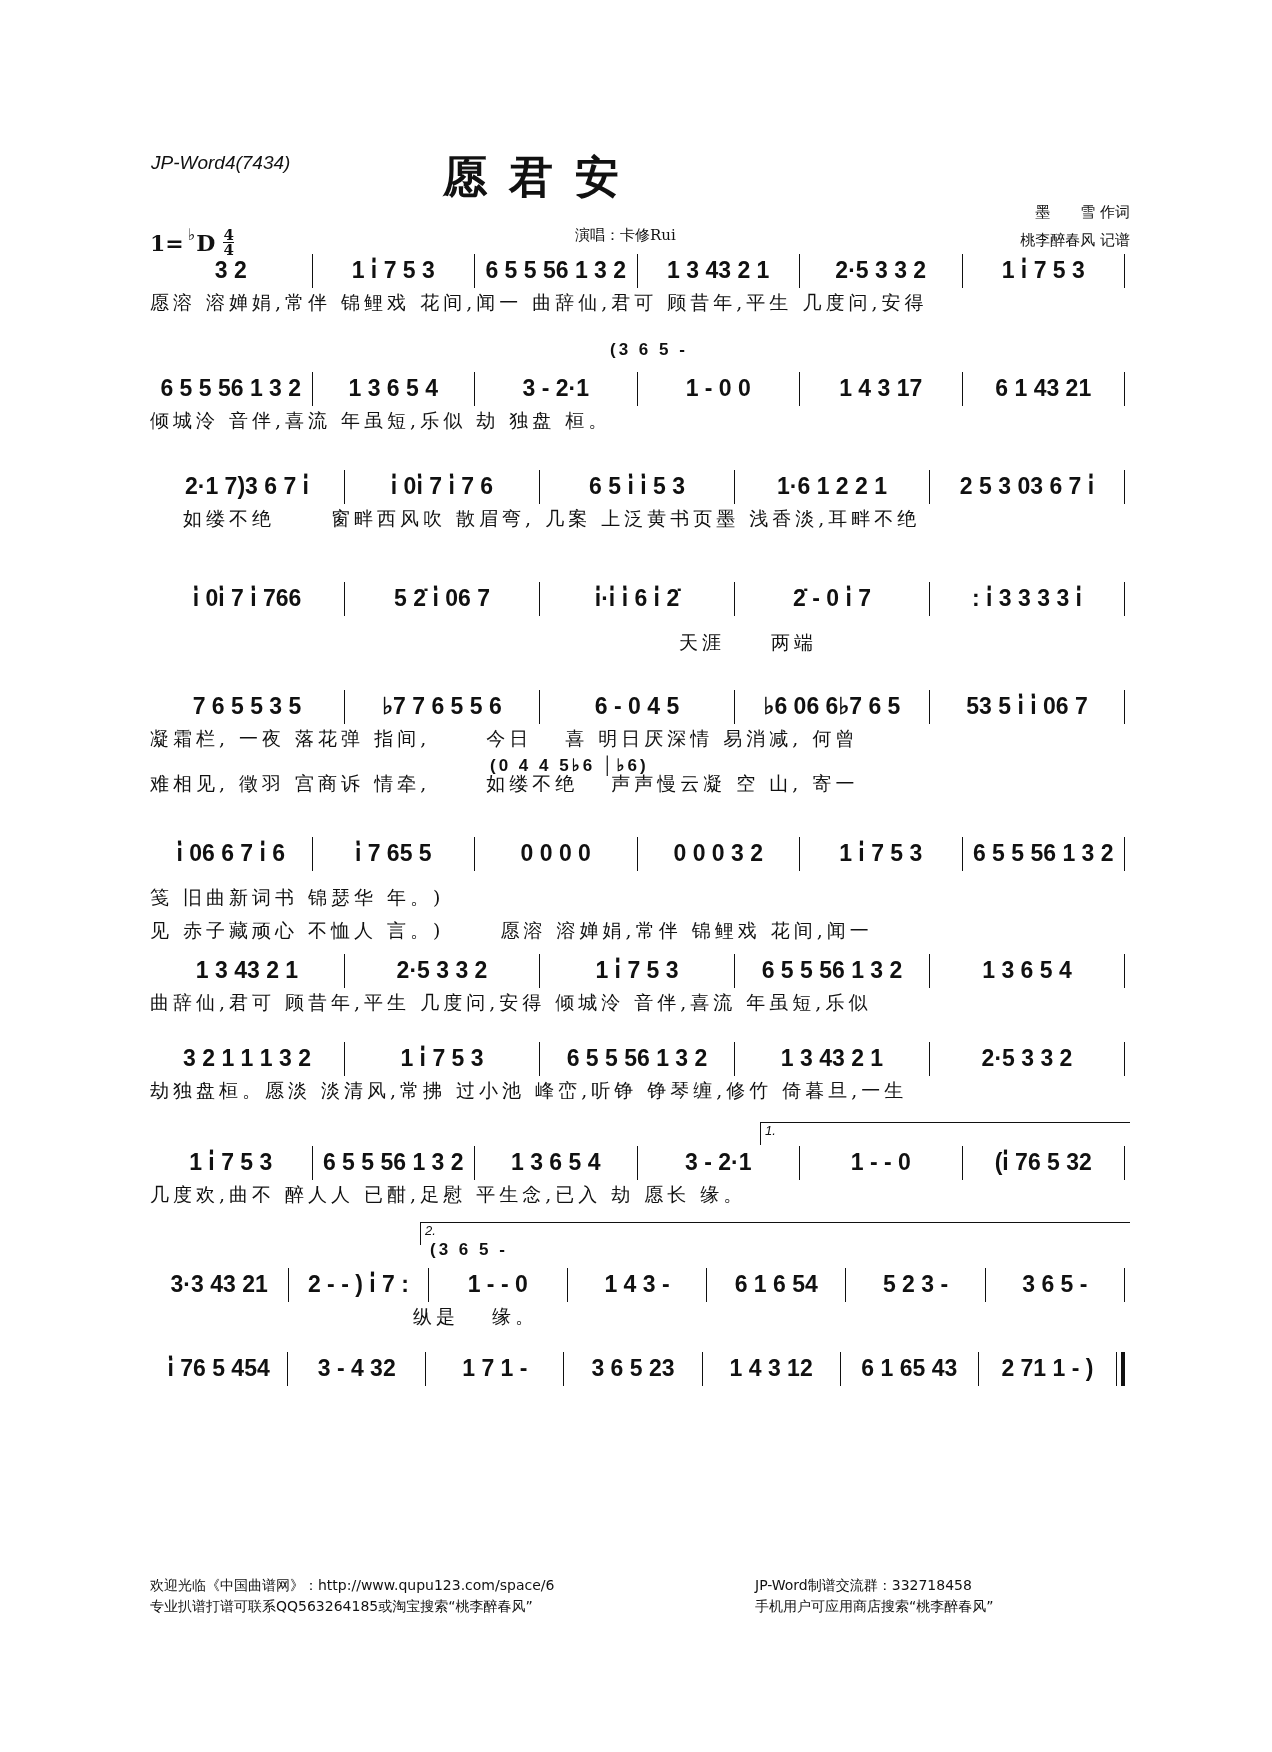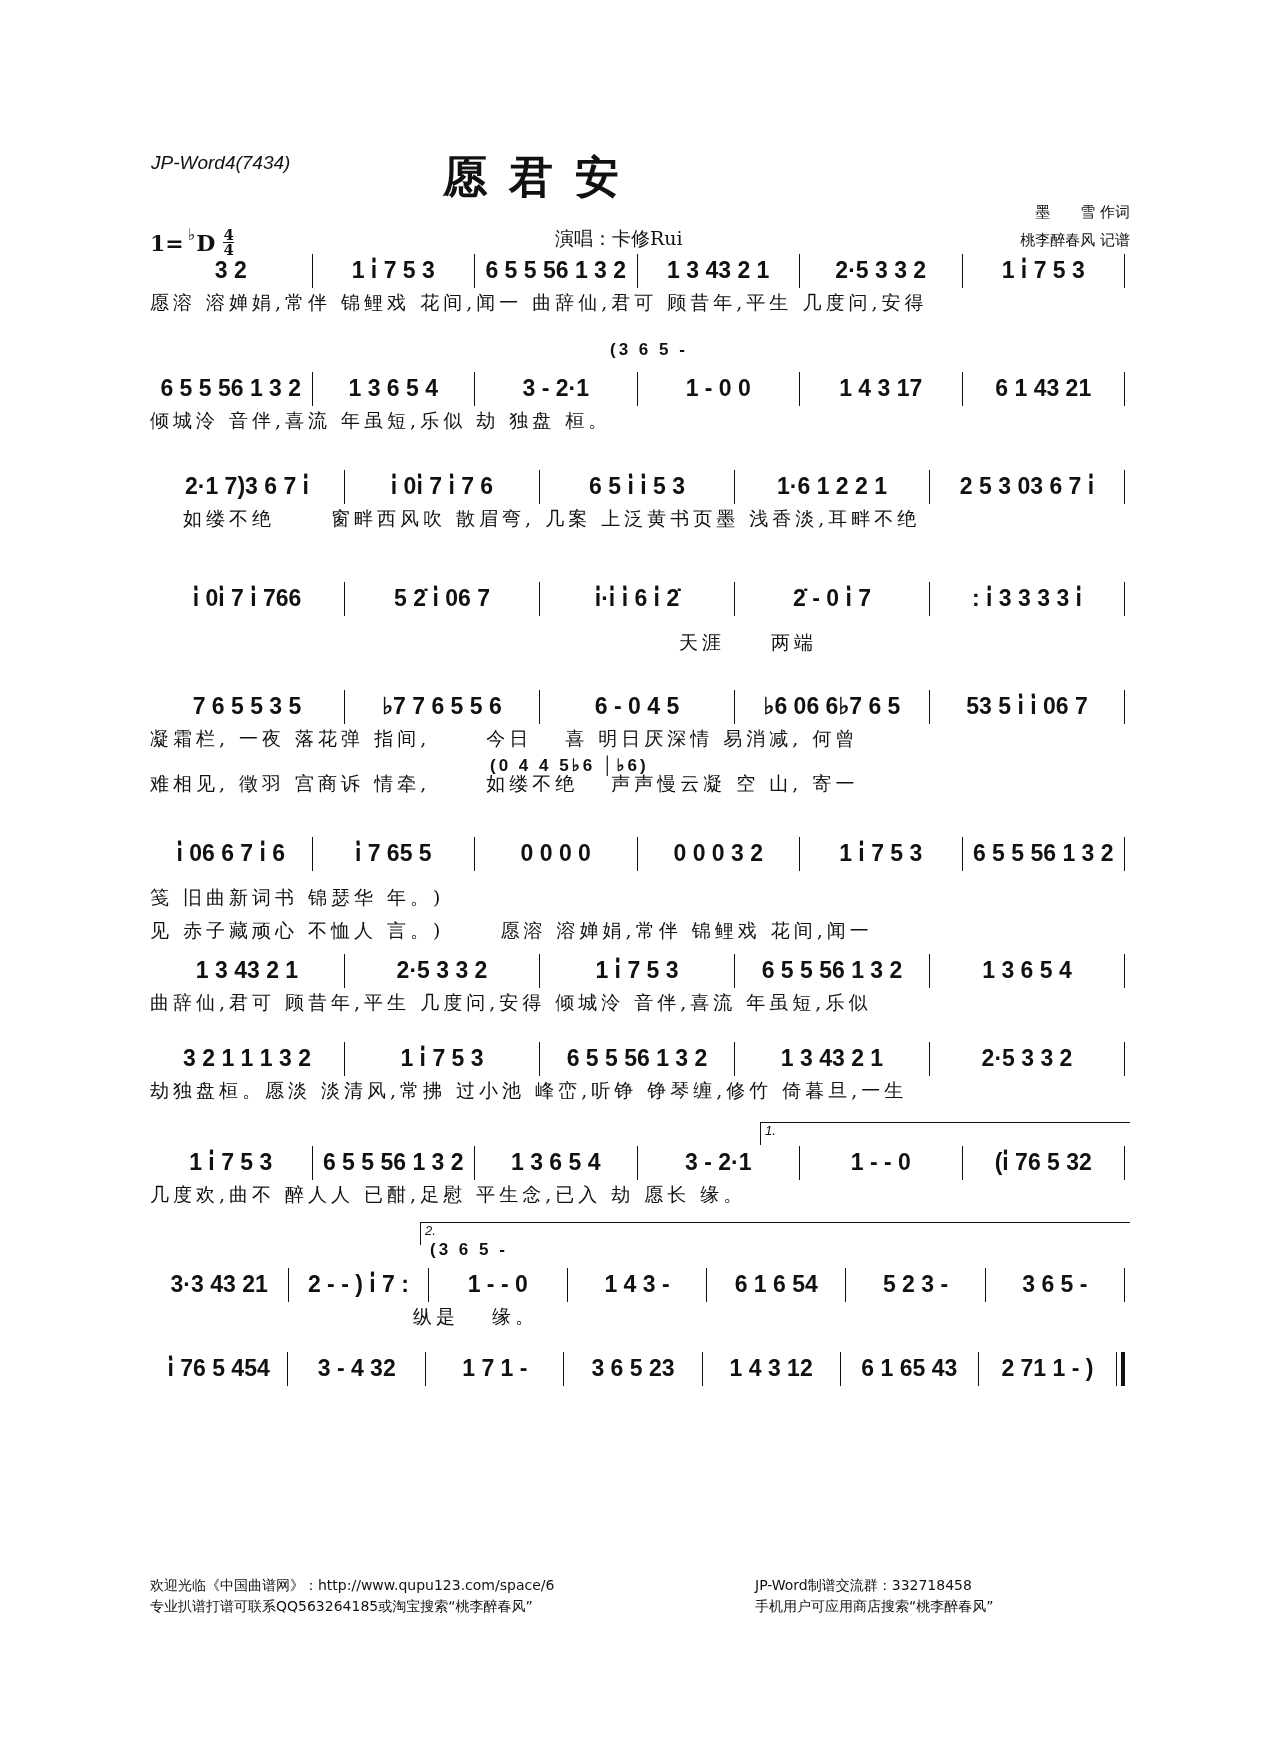--- a/index.html
+++ b/index.html
@@ -1,21 +1,21 @@
 <!DOCTYPE html>
 <html><head>
   <meta charset="utf-8">
   <style>
     html, body { margin: 0; padding: 0; background: #ffffff; }
     body { width: 1272px; height: 1752px; position: relative; color: #111; font-family: "DejaVu Sans", sans-serif; overflow: hidden; }
     .abs { position: absolute; }
     .brand { left: 151px; top: 152px; font-family: "Liberation Sans", sans-serif; font-style: italic; font-size: 19px; }
     .title { left: 0; width: 1084px; top: 148px; text-align: center; font-family: "DejaVu Serif", serif; font-size: 44px; font-weight: bold; letter-spacing: 22px; }
     .credits { right: 142px; top: 198px; text-align: right; font-family: "DejaVu Serif", serif; font-size: 15px; line-height: 28px; }
-    .singer { left: 555px; top: 226px; font-family: "DejaVu Serif", serif; font-size: 19px; }
+    .singer { left: 575px; top: 226px; font-family: "DejaVu Serif", serif; font-size: 15px; }
     .key { left: 150px; top: 228px; font-family: "DejaVu Serif", serif; font-weight: bold; font-size: 22px; display: flex; align-items: center; }
     .key .flat { font-size: 16px; position: relative; top: -8px; margin: 0 1px 0 4px; }
     .key .frac { display: inline-flex; flex-direction: column; align-items: center; font-size: 15px; line-height: 14px; margin-left: 8px; }
     .key .frac span:first-child { border-bottom: 1.5px solid #111; }
 
     .row { position: absolute; left: 150px; width: 975px; }
     .notes { display: flex; align-items: flex-end; height: 34px; font-family: "Liberation Sans", sans-serif; font-weight: bold; font-size: 23px; white-space: nowrap; }
     .measure { flex: 1; display: flex; justify-content: space-around; align-items: flex-end; padding: 0 4px; }
     .bar { width: 0; border-left: 1.6px solid #111; height: 34px; margin-bottom: -4px; }
     .bar.dbl { border-left: 1.6px solid #111; width: 4px; border-right: 4px solid #111; }

